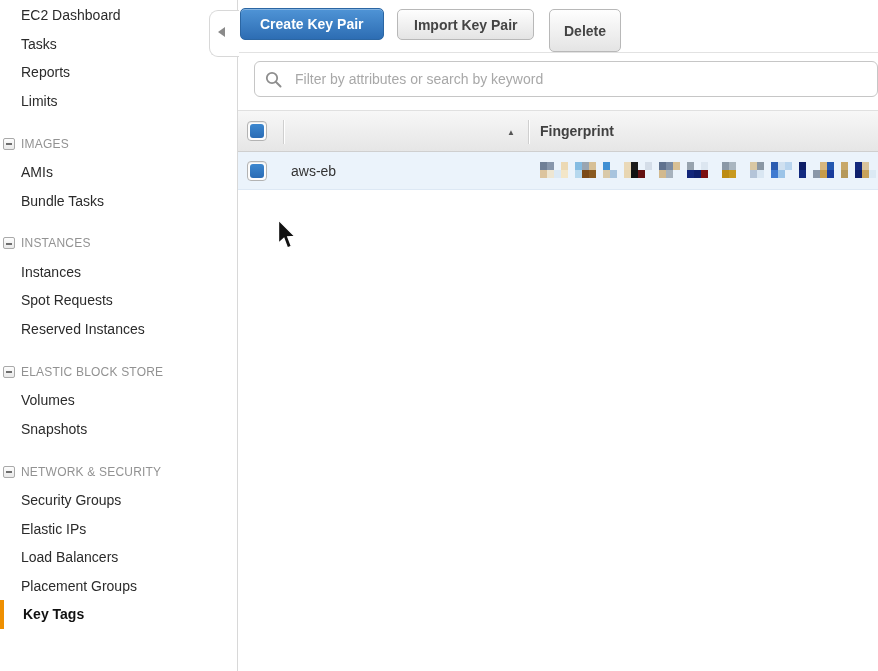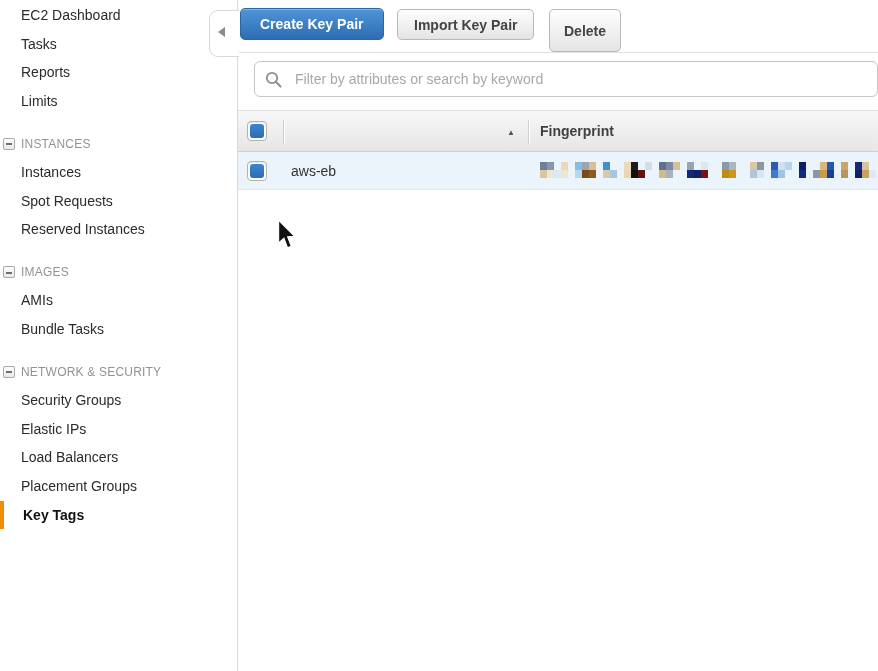--- a/index.html
+++ b/index.html
@@ -87,33 +87,41 @@
   <nav id="sidebar">
       <div>
         <div class="side-item">EC2 Dashboard</div>
         <div class="side-item">Tasks</div>
         <div class="side-item">Reports</div>
         <div class="side-item">Limits</div>
       </div>
       <div class="side-section">
         <div class="side-header">
           <span class="collapse-box"></span>
+          <span class="side-header-label">IMAGES</span>
+        </div>
+        <div class="side-item">AMIs</div>
+        <div class="side-item">Bundle Tasks</div>
+      </div>
+      <div class="side-section">
+        <div class="side-header">
+          <span class="collapse-box"></span>
           <span class="side-header-label">INSTANCES</span>
         </div>
         <div class="side-item">Instances</div>
         <div class="side-item">Spot Requests</div>
         <div class="side-item">Reserved Instances</div>
       </div>
       <div class="side-section">
         <div class="side-header">
           <span class="collapse-box"></span>
-          <span class="side-header-label">IMAGES</span>
+          <span class="side-header-label">ELASTIC BLOCK STORE</span>
         </div>
-        <div class="side-item">AMIs</div>
-        <div class="side-item">Bundle Tasks</div>
+        <div class="side-item">Volumes</div>
+        <div class="side-item">Snapshots</div>
       </div>
       <div class="side-section">
         <div class="side-header">
           <span class="collapse-box"></span>
           <span class="side-header-label">NETWORK &amp; SECURITY</span>
         </div>
         <div class="side-item">Security Groups</div>
         <div class="side-item">Elastic IPs</div>
         <div class="side-item">Load Balancers</div>
         <div class="side-item">Placement Groups</div>

